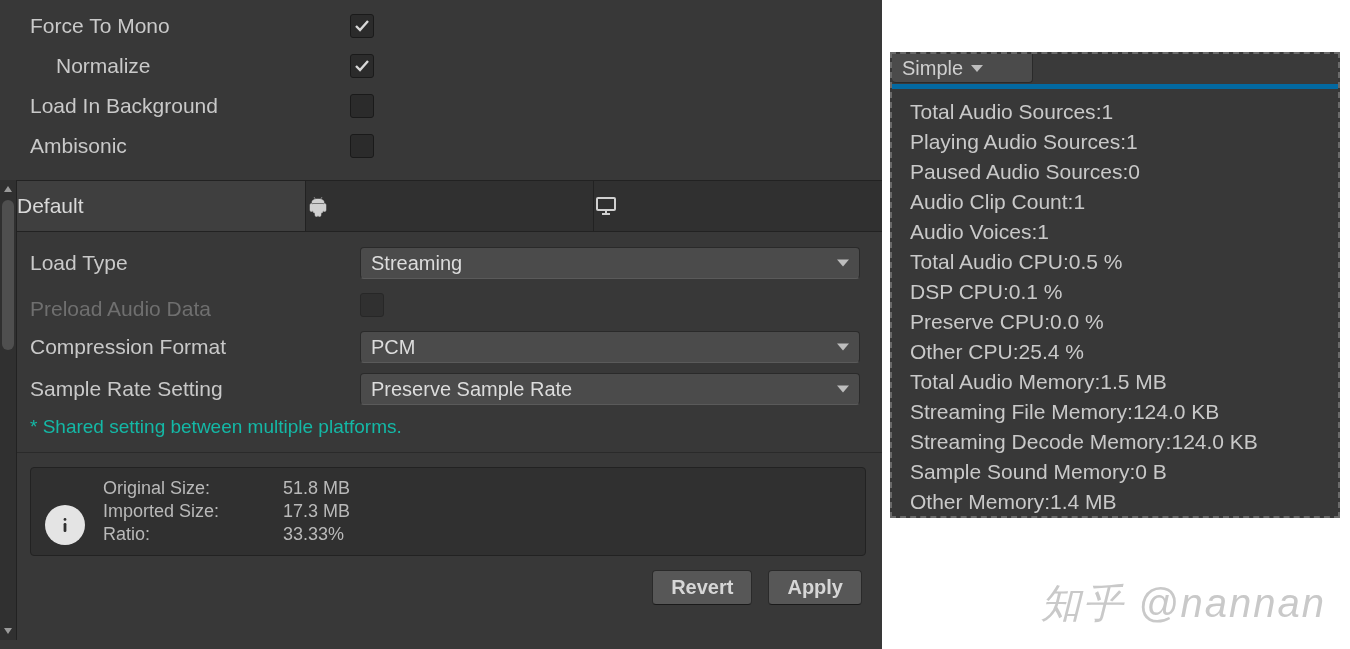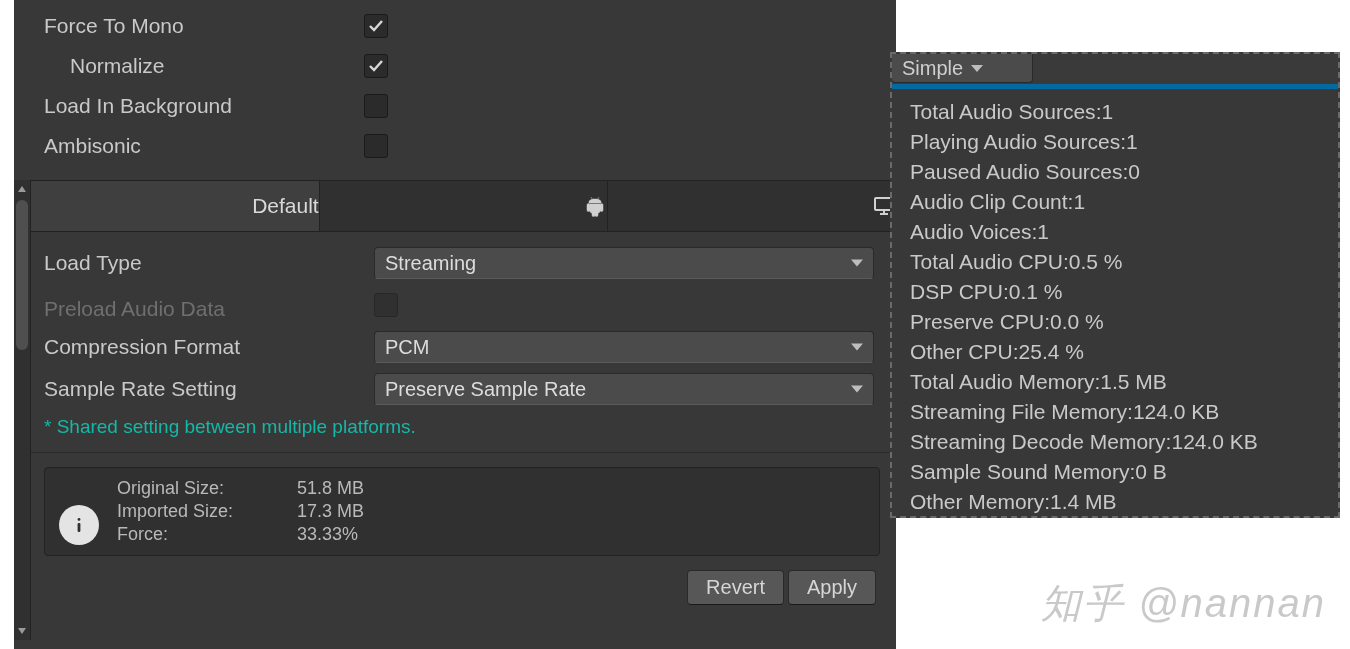--- a/index.html
+++ b/index.html
@@ -6,21 +6,21 @@
     margin: 0;
     padding: 0;
     width: 1350px;
     height: 649px;
     font-family: Arial, Helvetica, sans-serif;
     background: #ffffff;
     overflow: hidden;
   }
   .inspector {
     position: absolute;
-    left: 14px;
+    left: 0;
     top: 0;
     width: 882px;
     height: 649px;
     background: #383838;
     color: #c9c9c9;
     font-size: 21px;
   }
   .checkbox-row {
     display: flex;
     align-items: center;
@@ -57,21 +57,21 @@
   .tab-left-gutter {
     width: 16px;
     background: #383838;
     border-right: 1px solid #222;
   }
   .tab {
     flex: 1;
     border-right: 1px solid #222;
     display: flex;
     align-items: center;
-    justify-content: flex-end;
+    justify-content: flex-start;
     cursor: pointer;
     color: #d9d9d9;
     background: #303030;
   }
   .tab:last-child { border-right: none; }
   .tab.active { background: #3f3f3f; }
   .tab svg { width: 24px; height: 24px; fill: #d0d0d0; }
 
   .form-area {
     padding: 10px 16px 0 30px;
@@ -143,21 +143,22 @@
     grid-template-columns: 180px auto;
     font-size: 18px;
     color: #b9b9b9;
     row-gap: 2px;
   }
 
   .button-bar {
     display:flex;
     justify-content:flex-end;
     padding: 14px 20px;
-    gap: 4px;
+    gap: 16px;
+    font-weight: bold;
   }
   .btn {
     background:#575757;
     color:#d6d6d6;
     border:1px solid #2a2a2a;
     border-bottom-color:#1a1a1a;
     border-radius:4px;
     padding: 5px 18px;
     font-size:20px;
     cursor:pointer;
@@ -350,21 +351,21 @@
           <circle cx="12" cy="12" r="11" fill="#e4e4e4"></circle>
           <rect x="10.6" y="5" width="2.8" height="2.8" rx="1.4" fill="#303030"></rect>
           <rect x="10.6" y="10" width="2.8" height="9" rx="1.2" fill="#303030"></rect>
         </svg>
     </div>
     <div class="info-grid">
       <span>Original Size:</span>
       <span>51.8 MB</span>
       <span>Imported Size:</span>
       <span>17.3 MB</span>
-      <span>Force:</span>
+      <span>Ratio:</span>
       <span>33.33%</span>
     </div>
   </div>
 
   <div class="button-bar">
     <div class="btn"><span>Revert</span></div>
     <div class="btn"><span>Apply</span></div>
   </div>
 
   <div class="scrollbar">

